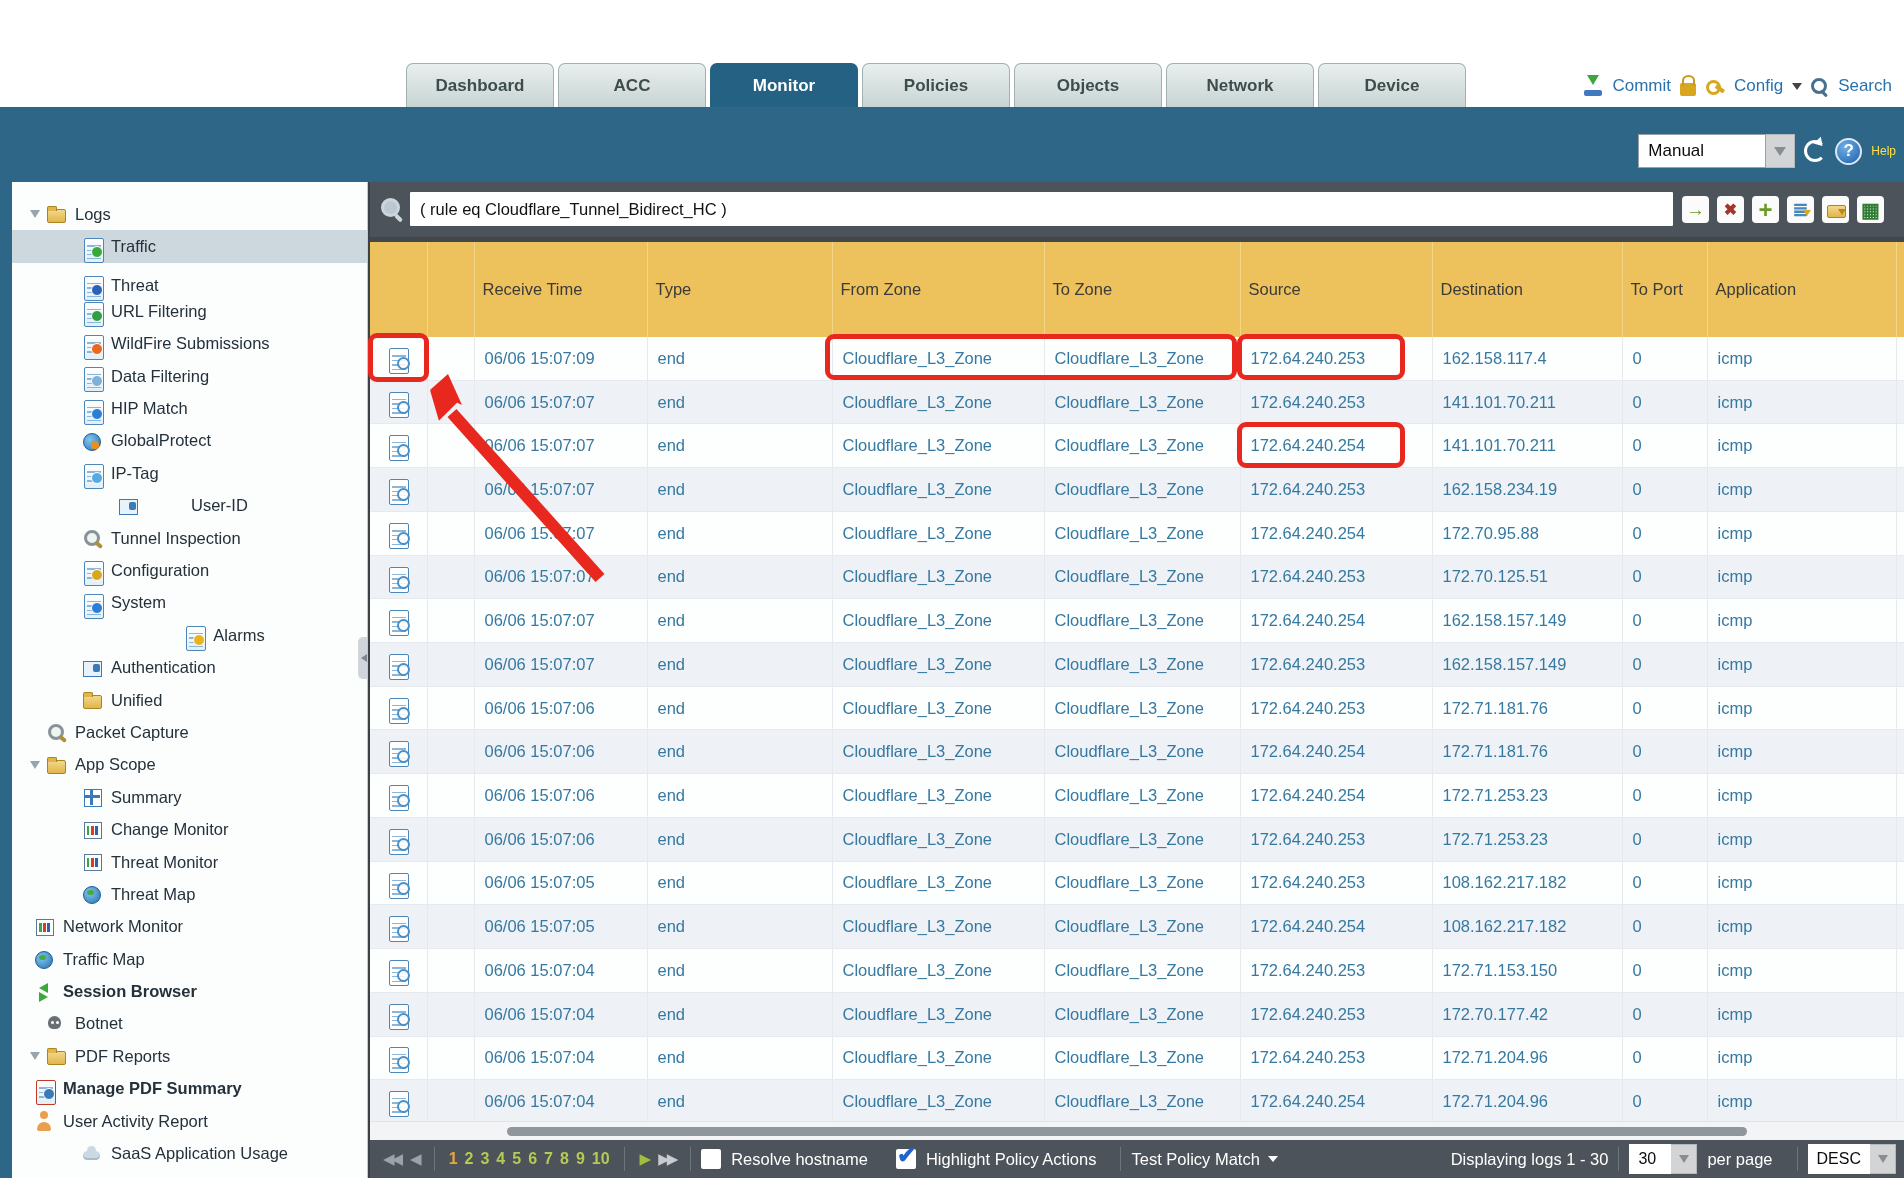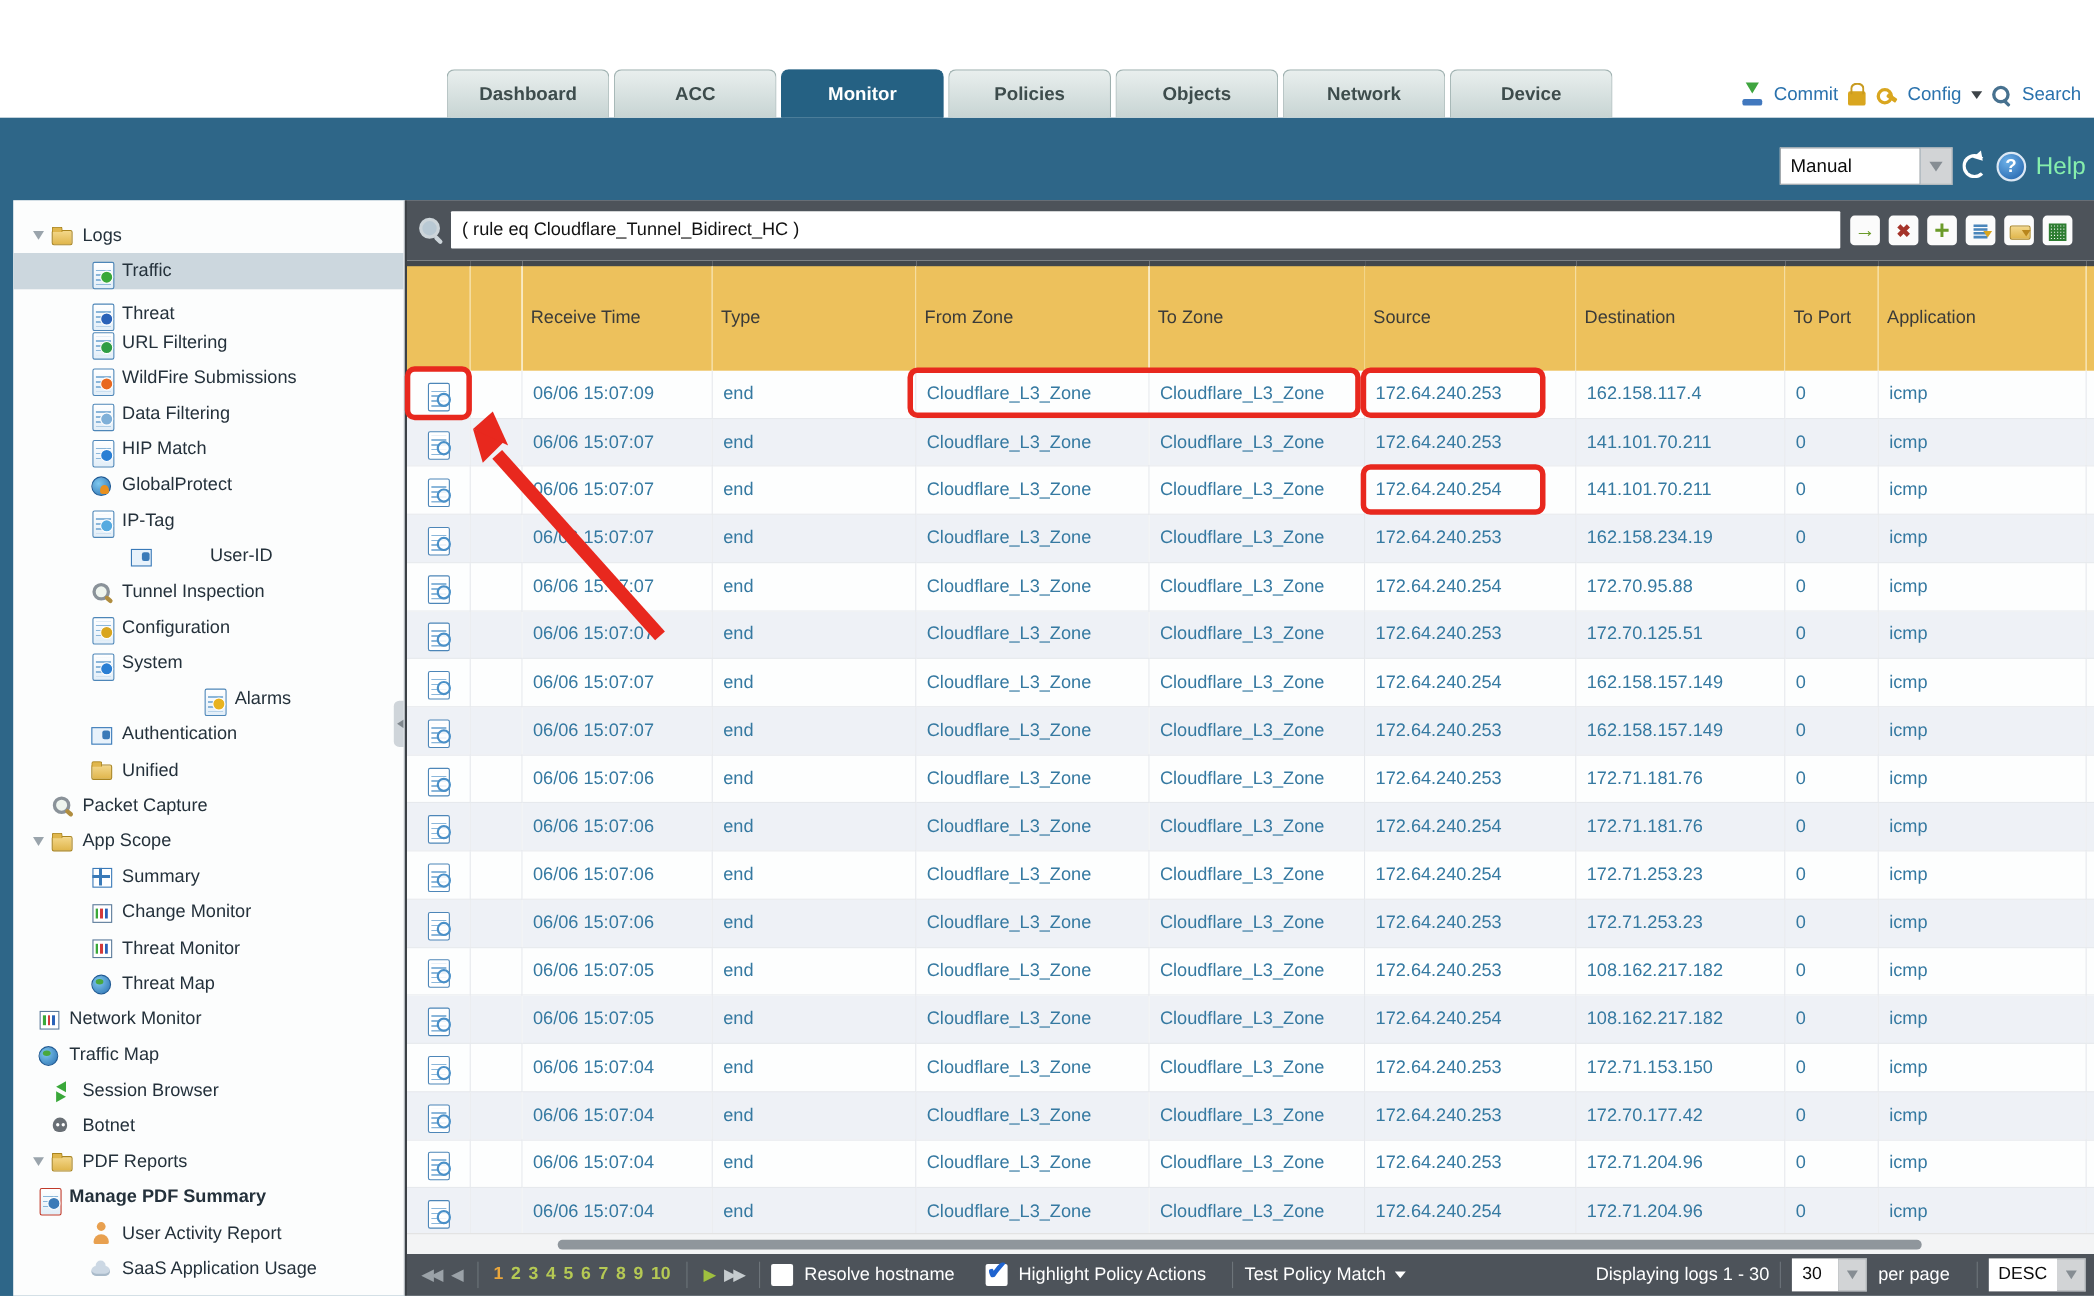--- a/index.html
+++ b/index.html
@@ -34,21 +34,21 @@
 
 .band-controls{position:absolute;top:134px;right:8px;display:flex;align-items:center;gap:9px;z-index:5}
 .selwrap{display:flex}
 .selbox{background:#fff;color:#0c0c0c;display:flex;align-items:center;padding:0 9px;height:34px;font-size:17px;min-width:128px;border:1px solid #9aa0a5}
 .dbtn{width:29px;height:34px;background:#d2d4d6;display:flex;align-items:center;justify-content:center;cursor:pointer;border:1px solid #b4b8bb;border-left:none}
 .dbtn::before{content:"";border:6px solid transparent;border-top:9px solid #868d93;margin-top:7px}
 .refresh-ic{width:22px;height:22px;border:3.5px solid #fff;border-radius:50%;border-right-color:transparent;position:relative;cursor:pointer}
 .refresh-ic::after{content:"";position:absolute;right:-5px;top:-3px;border:5px solid transparent;border-left:8px solid #fff;transform:rotate(48deg)}
 .help-ic{width:27px;height:27px;border-radius:50%;background:radial-gradient(circle at 35% 30%,#6cb0e8,#1f5fa8);border:2px solid #dce8f4;display:flex;align-items:center;justify-content:center;cursor:pointer}
 .help-ic::before{content:"?";color:#fff;font-weight:bold;font-size:17px}
-.help-lbl{color:#86efac;font-size:22px;cursor:pointer}
+.help-lbl{color:#fde047;font-size:12px;cursor:pointer}
 
 .sidebar{position:absolute;left:12px;top:182px;width:356px;bottom:0;background:#fcfdfd;overflow:hidden;border-right:1px solid #c2cad0;z-index:2}
 .tree{padding-top:16px}
 .tree-item{display:flex;align-items:center;height:32.4px;color:#24313b;font-size:16.5px;cursor:pointer;white-space:nowrap}
 .tree-item.selected{background:#ccd7de}
 .twisty{width:22px;flex:none;display:flex;justify-content:center}
 .twisty.show::before{content:"";border-left:5.5px solid transparent;border-right:5.5px solid transparent;border-top:8px solid #9aa4ac}
 .ti{position:relative;width:21px;height:20px;margin-right:8px;flex:none}
 
 .ti.doc::before{content:"";position:absolute;left:2px;top:1px;width:14px;height:17px;border:1px solid var(--dc,#4d86b8);border-radius:2px;
@@ -314,41 +314,41 @@
       <div class="tree-item" style="">
     <span class="twisty"></span>
     <span class="ti chart icon-network-monitor"></span>
     <span class="tree-label">Network Monitor</span>
   </div>
       <div class="tree-item" style="">
     <span class="twisty"></span>
     <span class="ti globe icon-traffic-map"></span>
     <span class="tree-label">Traffic Map</span>
   </div>
-      <div class="tree-item" style="padding-left: 12px;">
+      <div class="tree-item" style="padding-left: 0; font-weight: bold;">
     <span class="twisty"></span>
     <span class="ti arrows icon-session-browser"></span>
     <span class="tree-label">Session Browser</span>
   </div>
       <div class="tree-item" style="padding-left: 12px;">
     <span class="twisty"></span>
     <span class="ti skull icon-botnet"></span>
     <span class="tree-label">Botnet</span>
   </div>
       <div class="tree-item" style="padding-left: 12px;">
     <span class="twisty show"></span>
     <span class="ti fold icon-pdf-reports-folder"></span>
     <span class="tree-label">PDF Reports</span>
   </div>
       <div class="tree-item" style=" font-weight: bold;">
     <span class="twisty"></span>
     <span class="ti doc icon-manage-pdf"></span>
     <span class="tree-label">Manage PDF Summary</span>
   </div>
-      <div class="tree-item" style="padding-left: 48px;">
+      <div class="tree-item" style="">
     <span class="twisty"></span>
     <span class="ti person icon-user-activity-report"></span>
     <span class="tree-label">User Activity Report</span>
   </div>
       <div class="tree-item" style="padding-left: 48px;">
     <span class="twisty"></span>
     <span class="ti cloud icon-saas-application-usage"></span>
     <span class="tree-label">SaaS Application Usage</span>
   </div>
     </div>

